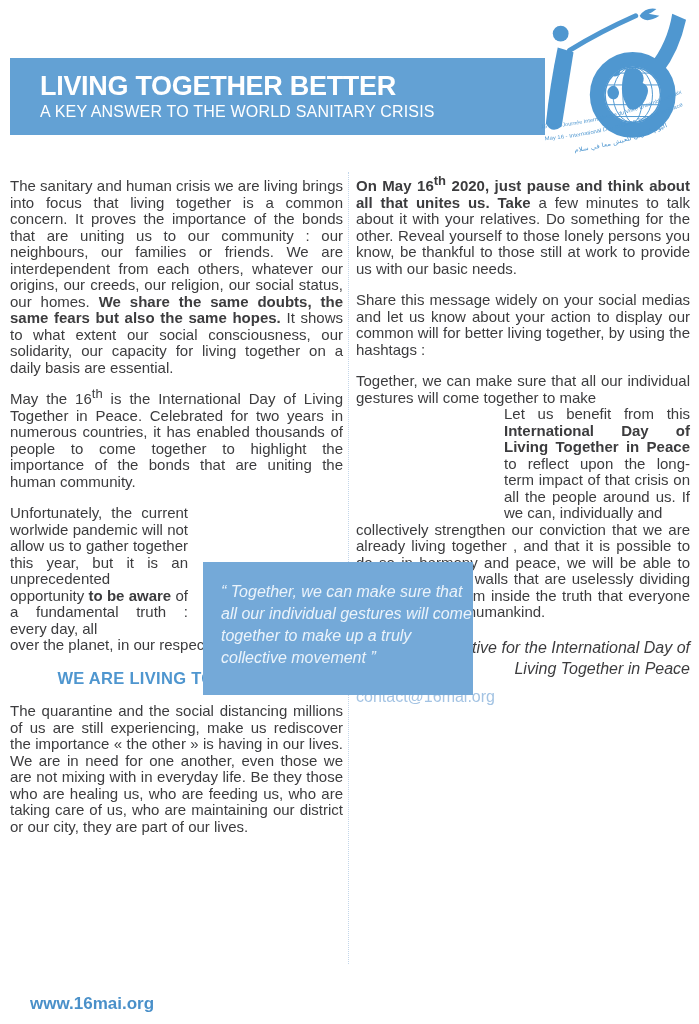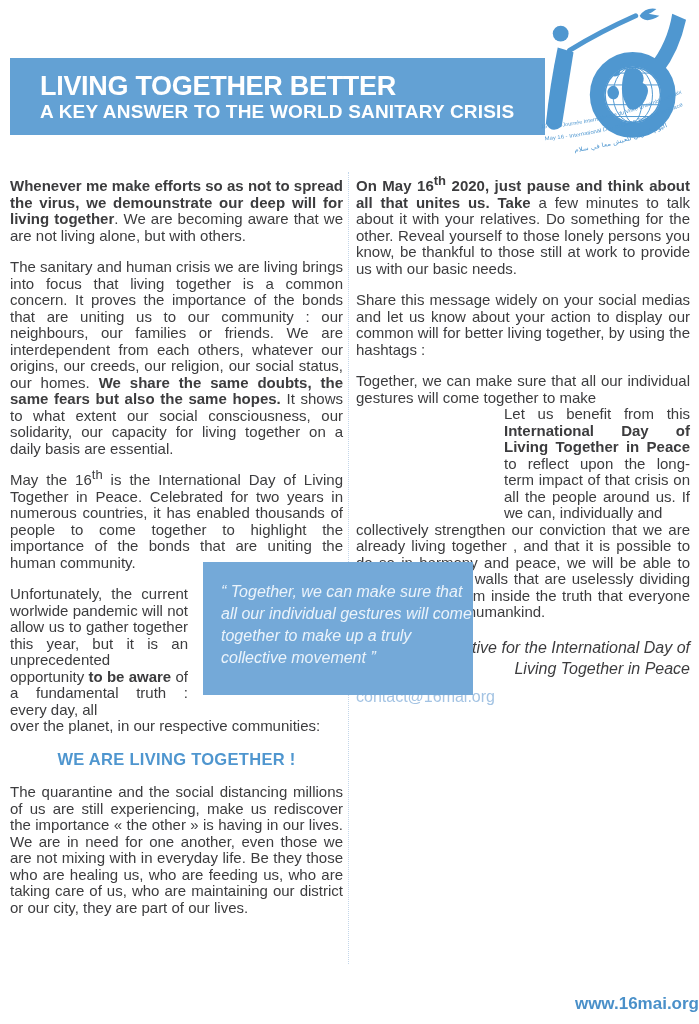--- a/index.html
+++ b/index.html
@@ -11,21 +11,21 @@
   .b{font-weight:bold;}
   sup{font-size:13px;line-height:0;vertical-align:super;}
 
   
   .banner{
     position:absolute;left:10px;top:58px;width:535px;height:77px;
     background:#63a1d4;color:#ffffff;box-sizing:border-box;
     padding-left:30px;display:flex;flex-direction:column;justify-content:center;
   }
   .banner .title{font-size:27px;font-weight:bold;line-height:30px;letter-spacing:-0.3px;}
-  .banner .subtitle{font-size:19px;font-weight:bold;line-height:22px;letter-spacing:0.2px;}
+  .banner .subtitle{font-size:16px;font-weight:normal;line-height:22px;letter-spacing:0.2px;}
 
   
   .logo{position:absolute;left:530px;top:4px;width:166px;height:154px;}
 
   
   .col{position:absolute;top:178px;font-size:15px;line-height:16.5px;text-align:justify;}
   .col-left{left:10px;width:333px;}
   .col-right{left:356px;width:334px;}
   .col p{margin:0 0 15px 0;}
   .divider{position:absolute;left:348px;top:172px;height:792px;width:0;border-left:1px dotted #c3d6ea;}
@@ -57,21 +57,21 @@
 
   .signature{
     width:290px;margin:14px 0 0 auto;text-align:right;
     font-weight:normal;font-style:italic;font-size:16px;line-height:21px;color:#3c3c3e;
   }
   .contact{
     display:block;text-align:left;color:#a3c3e3;font-size:16px;margin-top:10px;text-decoration:none;
   }
 
   .footer{
-    position:absolute;left:11px;right:0;top:994px;text-align:right;padding-left:30px;
+    position:absolute;left:0;right:0;top:994px;text-align:left;padding-left:30px;
   }
   .footer a{color:#4a90c9;font-weight:bold;font-size:17px;text-decoration:none;}
 </style>
 </head>
 <body>
 
 <div class="page">
 
   <div class="banner">
     <div class="title">LIVING TOGETHER BETTER</div>
@@ -117,21 +117,20 @@
       <textPath href="#a2" textLength="145" lengthAdjust="spacingAndGlyphs">May 16 - International Day of Living Together in Peace</textPath>
     </text>
     <text font-size="6" fill="#4f97d0">
       <textPath href="#a3" textLength="98" lengthAdjust="spacingAndGlyphs">اليوم الدولي للعيش معا في سلام</textPath>
     </text>
   </svg>
 
   <div class="divider"></div>
 
   <div class="col col-left">
-    <p><span class="b">Whenever me make efforts so as not to spread the virus, we demounstrate our deep will for living together</span><span>. We are becoming aware that we are not living alone, but with others.</span></p>
     <p><span>The sanitary and human crisis we are living brings into focus that living together is a common concern.  It proves the importance of the bonds that are uniting us to our community : our neighbours, our families or friends. We are interdependent from each others, whatever our origins, our creeds, our religion, our social status, our homes. </span><span class="b">We share the same doubts, the same fears but also the same hopes.</span><span> It shows to what extent our social consciousness, our solidarity, our capacity for living together on a daily basis are essential.</span></p>
     <p><span>May the 16</span><sup>th</sup><span> is the International Day of Living Together in Peace. Celebrated for two years in numerous countries, it has enabled thousands of people to come together to highlight the importance of the bonds that are uniting the human community.</span></p>
     <p class="narrow-left"><span>Unfortunately, the current worlwide pandemic will not allow us to gather together this year, but it is an unprecedented opportunity </span><span class="b">to be aware</span><span> of a fundamental truth : every day, all</span></p>
     <p class="cont-left"><span>over the planet, in our respective communities:</span></p>
     <p class="heading">WE ARE LIVING TOGETHER !</p>
     <p><span>The quarantine and the social distancing millions of us are still experiencing, make us rediscover the importance « the other » is having in our lives. We are in need for one another, even those we are not mixing with in everyday life. Be they those who  are healing us, who are feeding us, who are taking care of us, who are maintaining our district or our city, they are part of our lives.</span></p>
   </div>
 
   <div class="col col-right">
     <p><span class="b">On May 16</span><sup class="b">th</sup><span class="b">  2020, just pause and think about all that unites us. Take</span><span> a few minutes to talk about it with your relatives. Do something for the other. Reveal yourself to those lonely persons you know, be thankful to those still at work to provide us with our basic needs.</span></p>

